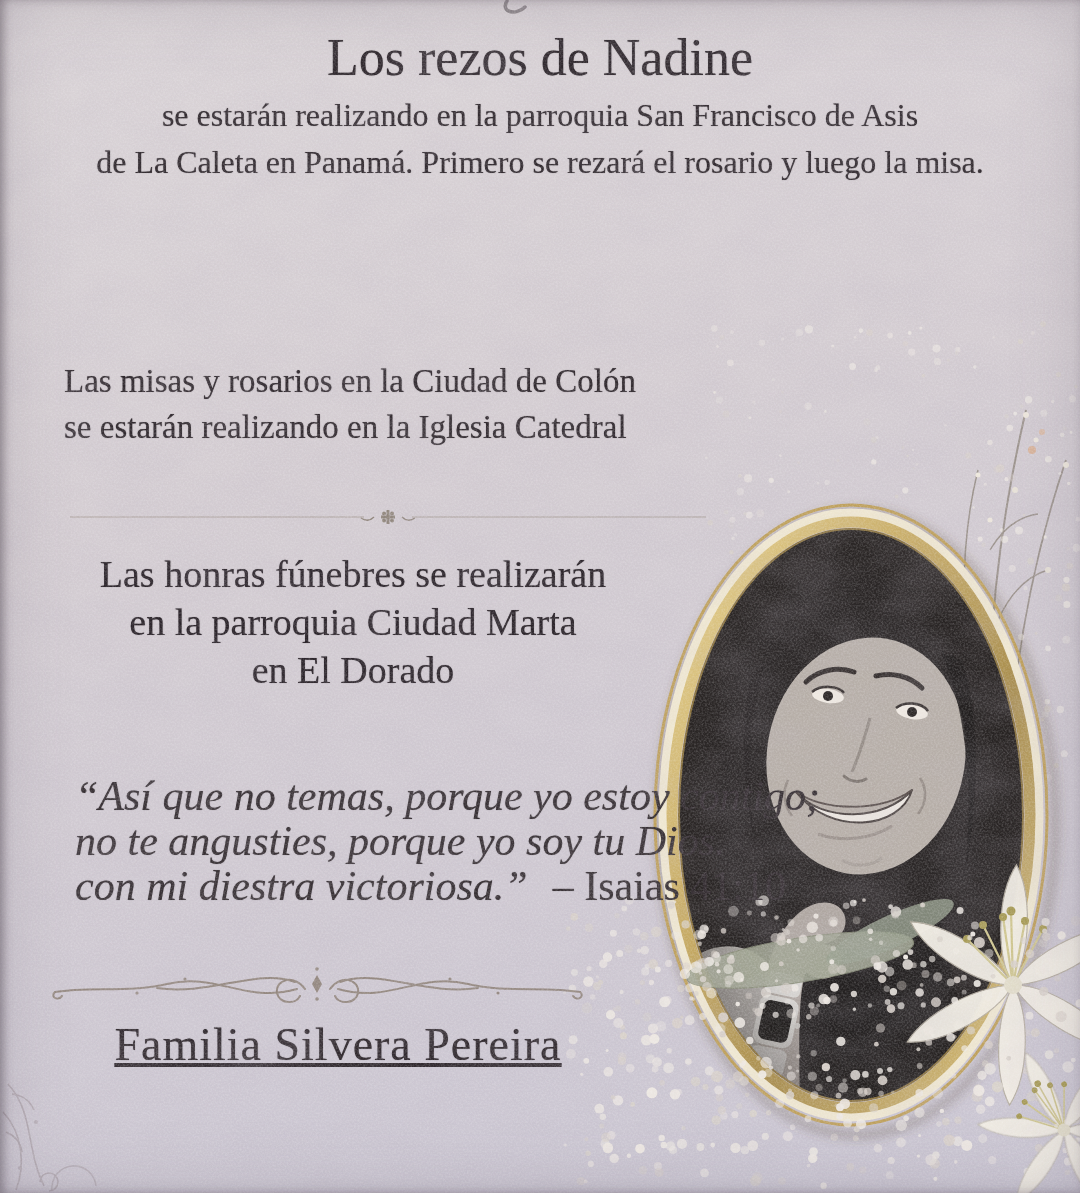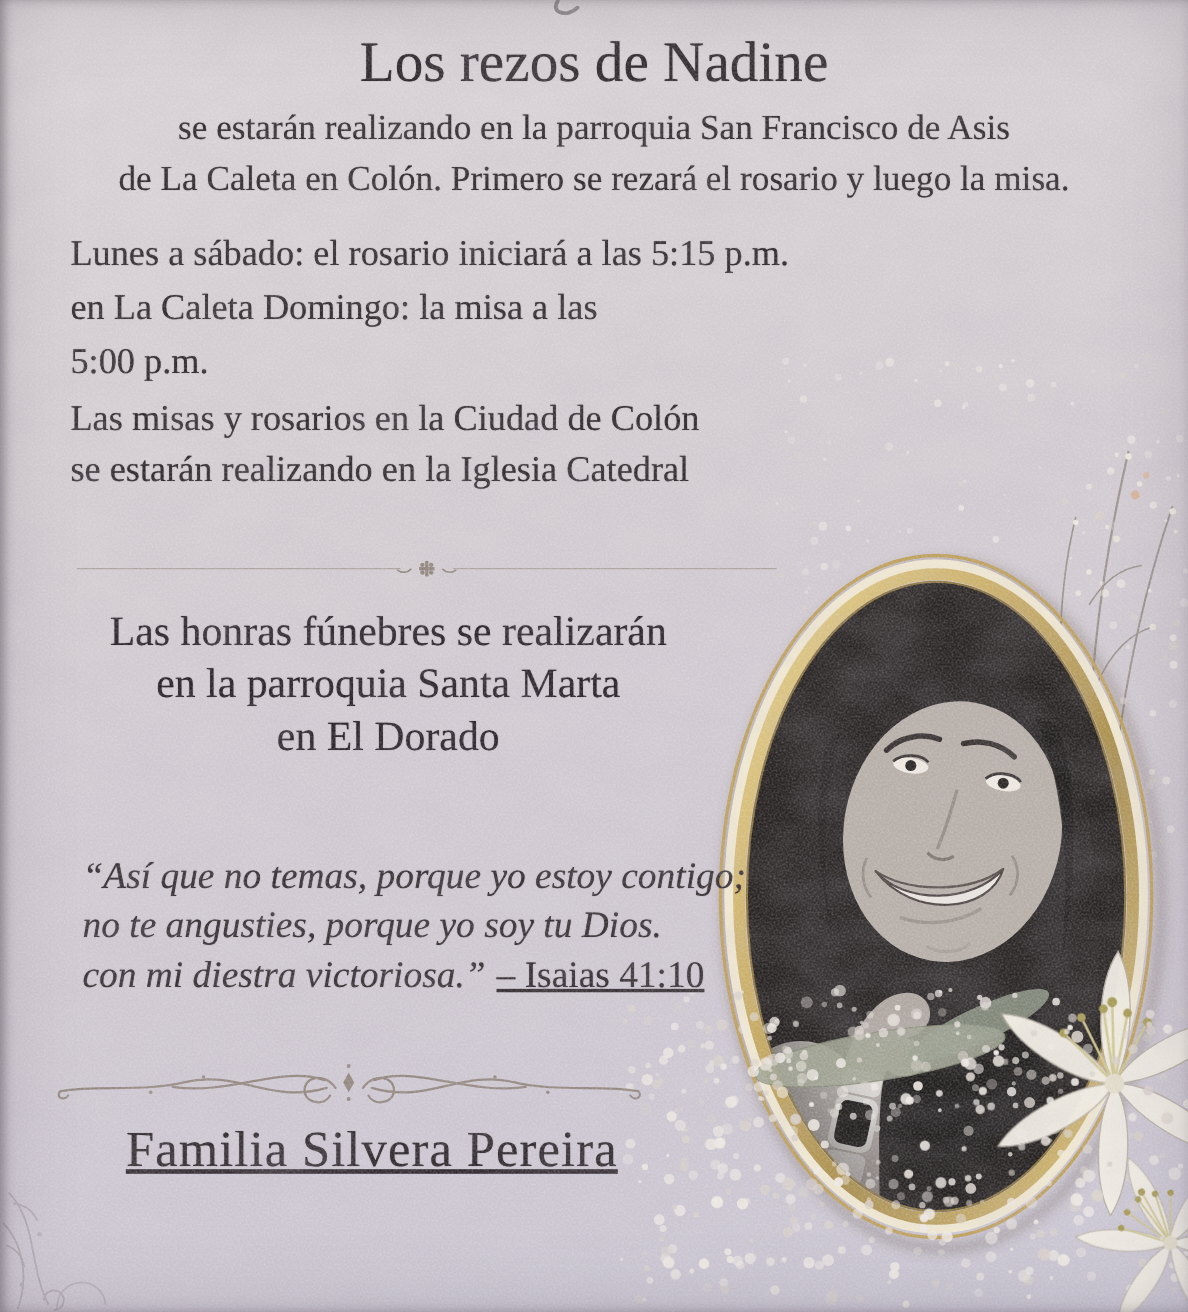--- a/index.html
+++ b/index.html
@@ -13,22 +13,22 @@
     content:"";position:absolute;inset:0;z-index:6;pointer-events:none;
     box-shadow:inset 0 0 70px rgba(95,85,100,.22), inset 8px 0 10px -4px rgba(70,60,72,.38), inset 0 -6px 14px -6px rgba(80,70,82,.28), inset 0 6px 12px -6px rgba(80,70,82,.22);
   }
   .txt{position:absolute;z-index:3;text-shadow:0 0 1px rgba(50,43,48,.55);}
   .line{white-space:nowrap;}
   .title{top:28px;left:0;width:1080px;text-align:center;font-size:52px;line-height:1.15;}
   .intro{top:92px;left:35px;width:1010px;text-align:center;font-size:32px;line-height:47px;}
   .schedule{top:207px;left:64px;font-size:33px;line-height:49px;}
   .colon{top:358px;left:64px;font-size:33px;line-height:46px;}
   .honors{top:550px;left:13px;width:680px;text-align:center;font-size:38px;line-height:48px;color:#2b242a;}
-  .quote{top:774px;left:75px;font-size:34px;line-height:45px;font-style:italic;color:#373034;}
-  .q-attr{font-style:normal;margin-left:10px;text-decoration:underline;}
+  .quote{top:774px;left:75px;font-size:42px;line-height:45px;font-style:italic;color:#373034;}
+  .q-attr{font-style:normal;margin-left:25px;}
   .family{top:1018px;left:0;width:676px;text-align:center;font-size:46px;letter-spacing:1px;text-decoration:underline;}
   svg{display:block;}
   .deco{position:absolute;z-index:1;pointer-events:none;}
   .mid-divider{top:508px;left:68px;z-index:3;}
   .flourish{top:962px;left:45px;z-index:3;}
   .art{top:320px;left:560px;z-index:2;}
   .corner-flourish{top:1078px;left:0;}
   .frag{top:0;left:498px;z-index:3;}
   .texture{position:absolute;inset:0;z-index:5;pointer-events:none;}
 </style>
@@ -846,28 +846,23 @@
         <circle cx="341.3" cy="805.3" r="5.7" fill="#efeae4" opacity="0.60"></circle>
         <circle cx="193.2" cy="793.6" r="3.7" fill="#d9d2cb" opacity="0.94"></circle>
         <circle cx="327.6" cy="682.0" r="2.9" fill="#efeae4" opacity="0.70"></circle>
       </g>
   </svg>
 
   <h1 class="txt title line" style="margin:0;font-weight:400;position:absolute;">Los rezos de Nadine</h1>
 
   <div class="txt intro">
     <div class="line">se estarán realizando en la parroquia San Francisco de Asis</div>
-    <div class="line">de La Caleta en Colón. Primero se rezará el rosario y luego la misa.</div>
+    <div class="line">de La Caleta en Panamá. Primero se rezará el rosario y luego la misa.</div>
   </div>
 
-  <div class="txt schedule">
-    <div class="line">Lunes a sábado: el rosario iniciará a las 5:15 p.m.</div>
-    <div class="line">en La Caleta Domingo: la misa a las</div>
-    <div class="line">5:00 p.m.</div>
-  </div>
 
   <div class="txt colon">
     <div class="line">Las misas y rosarios en la Ciudad de Colón</div>
     <div class="line">se estarán realizando en la Iglesia Catedral</div>
   </div>
 
   <svg class="deco mid-divider" width="640" height="18" viewBox="0 0 640 18">
     <path d="M2 9 H296" stroke="#958a7e" stroke-width="1.2" opacity="0.6"></path>
     <path d="M344 9 H638" stroke="#958a7e" stroke-width="1.2" opacity="0.6"></path>
     <g stroke="#857a6e" fill="none" opacity="0.85">
@@ -877,21 +872,21 @@
         <path d="M334 9 q6 6 13 1" stroke-width="1.4"></path>
       <circle cx="316" cy="5.5" r="2" fill="#857a6e" stroke="none"></circle>
         <circle cx="324" cy="5.5" r="2" fill="#857a6e" stroke="none"></circle>
       <circle cx="316" cy="12.5" r="2" fill="#857a6e" stroke="none"></circle>
         <circle cx="324" cy="12.5" r="2" fill="#857a6e" stroke="none"></circle>
     </g>
   </svg>
 
   <div class="txt honors">
     <div class="line">Las honras fúnebres se realizarán</div>
-    <div class="line">en la parroquia Santa Marta</div>
+    <div class="line">en la parroquia Ciudad Marta</div>
     <div class="line">en El Dorado</div>
   </div>
 
   <div class="txt quote">
     <div class="line">“Así que no temas, porque yo estoy contigo;</div>
     <div class="line">no te angusties, porque yo soy tu Dios.</div>
     <div class="line"><span>con mi diestra victoriosa.”</span><span class="q-attr">– Isaias 41:10</span></div>
   </div>
 
   <svg class="deco flourish" width="545" height="52" viewBox="0 0 545 52">

